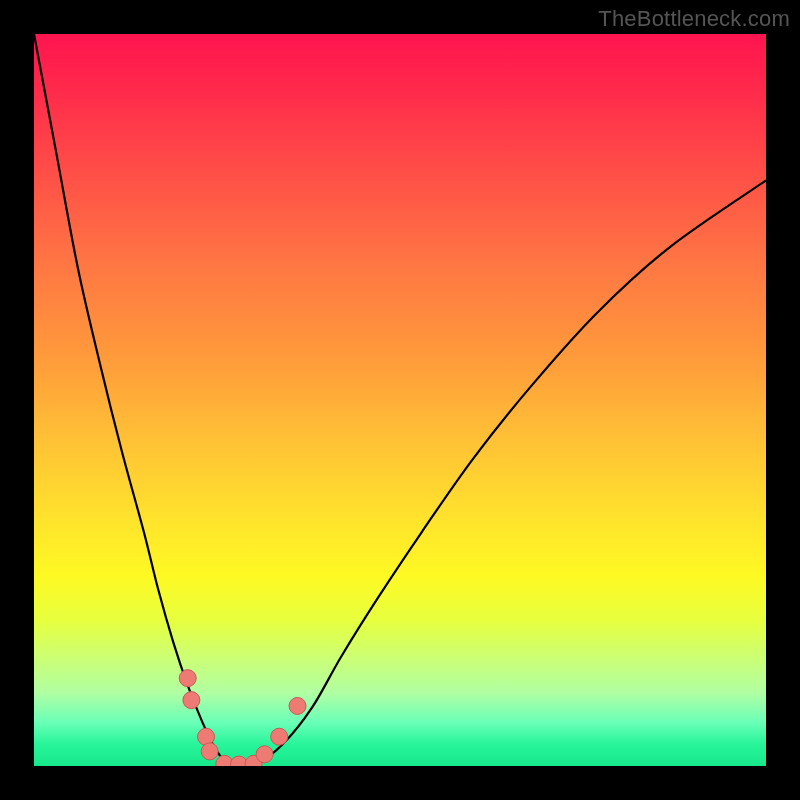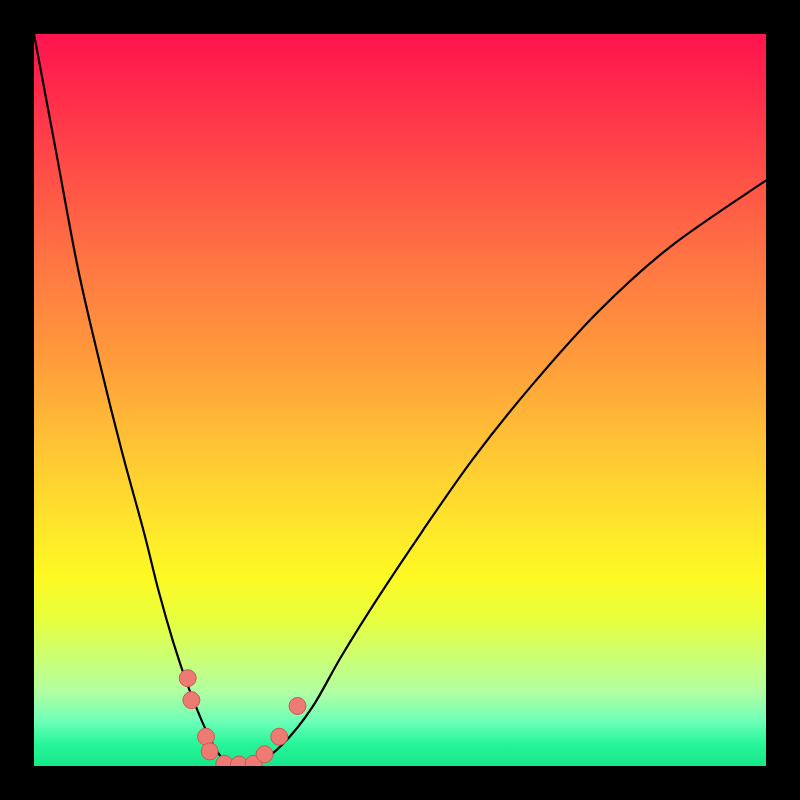--- a/index.html
+++ b/index.html
@@ -56,20 +56,21 @@
     font-size: 22px;
     font-weight: 500;
     letter-spacing: 0.2px;
     user-select: none;
   }
 </style>
 </head>
 <body>
 
 <div class="stage">
+  <div class="watermark">TheBottleneck.com</div>
 
   <div class="plot">
     <svg class="curve" viewBox="0 0 732 732" preserveAspectRatio="none">
       <path id="curve-path" fill="none" stroke="#000000" stroke-width="2.2" d="M 0,0 C 3.66,19.52 14.64,78.08000000000001 21.96,117.12 C 29.28,156.16 36.6,198.85999999999996 43.92,234.23999999999995 C 51.24,269.61999999999995 58.559999999999995,298.9 65.88,329.4 C 73.19999999999999,359.9 80.52000000000001,389.18 87.84,417.24 C 95.16,445.3 103.69999999999999,474.58 109.8,497.76 C 115.9,520.9399999999999 119.56,538.02 124.44000000000001,556.3199999999999 C 129.32000000000002,574.6199999999999 134.20000000000002,591.6999999999999 139.08,607.56 C 143.96,623.42 148.84,638.06 153.72,651.48 C 158.6,664.9000000000001 163.48000000000002,677.1 168.36,688.08 C 173.24,699.0600000000001 178.12,710.04 183,717.36 C 187.88,724.6800000000001 191.54000000000002,729.56 197.64000000000001,732 C 203.74,734.44 211.06,735.66 219.6,732 C 228.14,728.34 239.12,719.8 248.88000000000002,710.04 C 258.64000000000004,700.28 268.40000000000003,688.08 278.16,673.44 C 287.92,658.8000000000001 296.46000000000004,640.5 307.44,622.2 C 318.41999999999996,603.9000000000001 330.61999999999995,584.38 344.03999999999996,563.64 C 357.46,542.9 372.1,520.9399999999999 387.96000000000004,497.76 C 403.82000000000005,474.58 420.9,448.96 439.2,424.56 C 457.5,400.16 477.02000000000004,375.76 497.76000000000005,351.36 C 518.5,326.96000000000004 540.46,301.34000000000003 563.64,278.16 C 586.8199999999999,254.98000000000002 608.78,234.23999999999998 636.84,212.27999999999997 C 664.9000000000001,190.31999999999996 716.14,157.37999999999997 732,146.39999999999998"></path>
       <g id="markers">
           <circle cx="153.72" cy="644.16" r="8.5" fill="#ed7b74" stroke="#c85a55" stroke-width="1"></circle>
           <circle cx="157.38" cy="666.12" r="8.5" fill="#ed7b74" stroke="#c85a55" stroke-width="1"></circle>
           <circle cx="172.01999999999998" cy="702.72" r="8.5" fill="#ed7b74" stroke="#c85a55" stroke-width="1"></circle>
           <circle cx="175.68" cy="717.36" r="8.5" fill="#ed7b74" stroke="#c85a55" stroke-width="1"></circle>
           <circle cx="190.32" cy="729.804" r="8.5" fill="#ed7b74" stroke="#c85a55" stroke-width="1"></circle>

